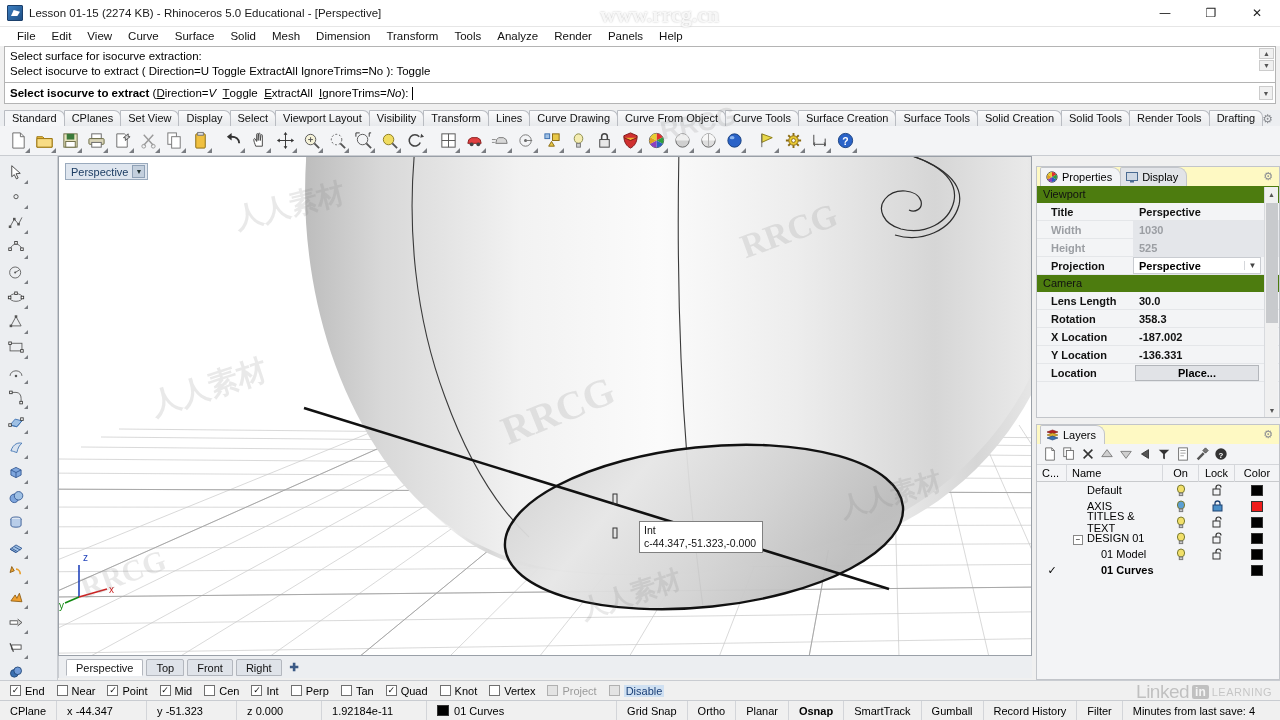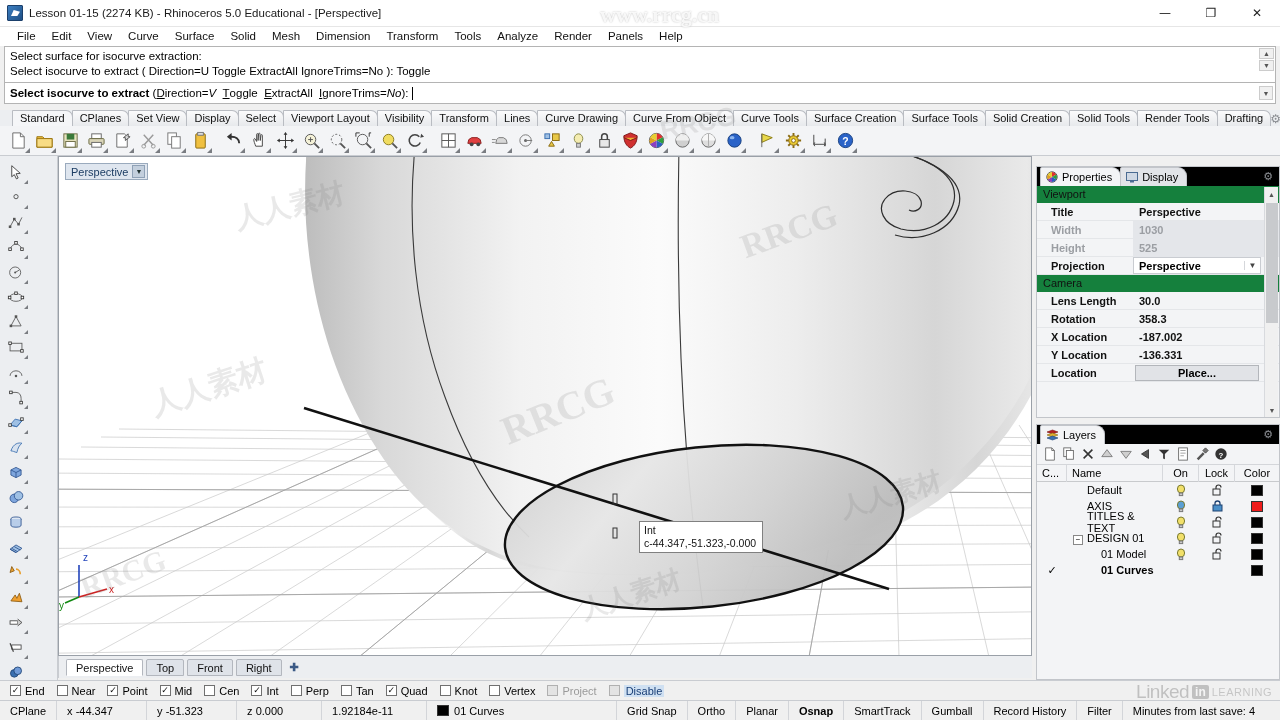--- a/index.html
+++ b/index.html
@@ -68,21 +68,21 @@
   .cmd-line .it{ font-style:italic; font-weight:normal; }
   .cmd-line .scroll-dn2{
     position:absolute; right:2px; top:3px; width:14px; height:14px;
     border:1px solid #ccc; background:#f0f0f0; font-size:7px; color:#555;
     display:flex; align-items:center; justify-content:center;
   }
 
   
   .tabstrip{
     position:absolute; left:0; top:110px; width:1280px; height:16px;
-    background:#eceef1; display:flex; align-items:flex-end; padding-left:12px;
+    background:#eceef1; display:flex; align-items:flex-end; padding-left:4px;
   }
   .ttab{
     height:16px; line-height:15px; padding:0 7px; font-size:11px;
     background:linear-gradient(#fbfbfc,#e7e9ec); border:1px solid #b9bcc2;
     border-bottom:none; margin-right:-1px;
     border-radius:1px 7px 0 0; color:#111; white-space:nowrap;
   }
   .ttab.active{ background:#f5f6f8; font-weight:normal; }
   .tabstrip .gear{ margin-left:auto; margin-right:7px; color:#8a8d92; font-size:12px; }
 
@@ -157,39 +157,39 @@
 
   
   .rpanel{
     position:absolute; left:1036px; width:244px; background:#f3f4f6;
     border:1px solid #c2c5ca;
   }
   #props-panel{ top:166px; height:252px; }
   #layers-panel{ top:424px; height:256px; }
 
   .panel-tabs{
-    height:19px; display:flex; align-items:flex-end; background:#000000;
+    height:19px; display:flex; align-items:flex-end; background:#fef9c3;
     padding-left:3px; position:relative;
   }
   .ptab{
     height:19px; display:flex; align-items:center; gap:4px;
     padding:0 8px 0 5px; font-size:11px;
     background:#f3f4f6; border:1px solid #c2c5ca; border-bottom:none;
     border-radius:2px 9px 0 0; margin-right:-1px;
   }
   .ptab.inactive{ background:#e2e4e8; }
   .panel-tabs .pgear{ position:absolute; right:6px; top:3px; color:#8a8d92; font-size:11px; }
 
   .pgrid{ font-size:11px; }
   .prow{ display:flex; height:18px; align-items:center; border-bottom:1px solid #e4e6e9;font-weight:bold; }
   .prow .k{ width:96px; padding-left:14px; color:#111; }
   .prow .v{ flex:1; padding-left:6px; color:#111; }
   .prow.dim .k,.prow.dim .v{ color:#9b9ea3; }
   .prow.dim .v{ background:#e4e6ea; height:18px; line-height:18px; }
-  .psection{ height:17px; line-height:17px; padding-left:6px; background:#15803d; color:#111; }
+  .psection{ height:17px; line-height:17px; padding-left:6px; background:#4d7c0f; color:#111; }
   .prow .sel{
     flex:1; display:flex; align-items:center; justify-content:space-between;
     background:#fff; border:1px solid #c9ccd1; height:17px; padding-left:5px; margin-right:18px;
   }
   .prow .sel .chev{ width:16px; text-align:center; color:#444; font-size:8px; border-left:1px solid #d5d7db; }
   .prow .btncell{
     flex:1; margin:0 20px 0 2px; height:16px; background:#e1e3e7;
     border:1px solid #b3b6bb; display:flex; align-items:center; justify-content:center; font-size:11px;
   }
   .pscroll{

